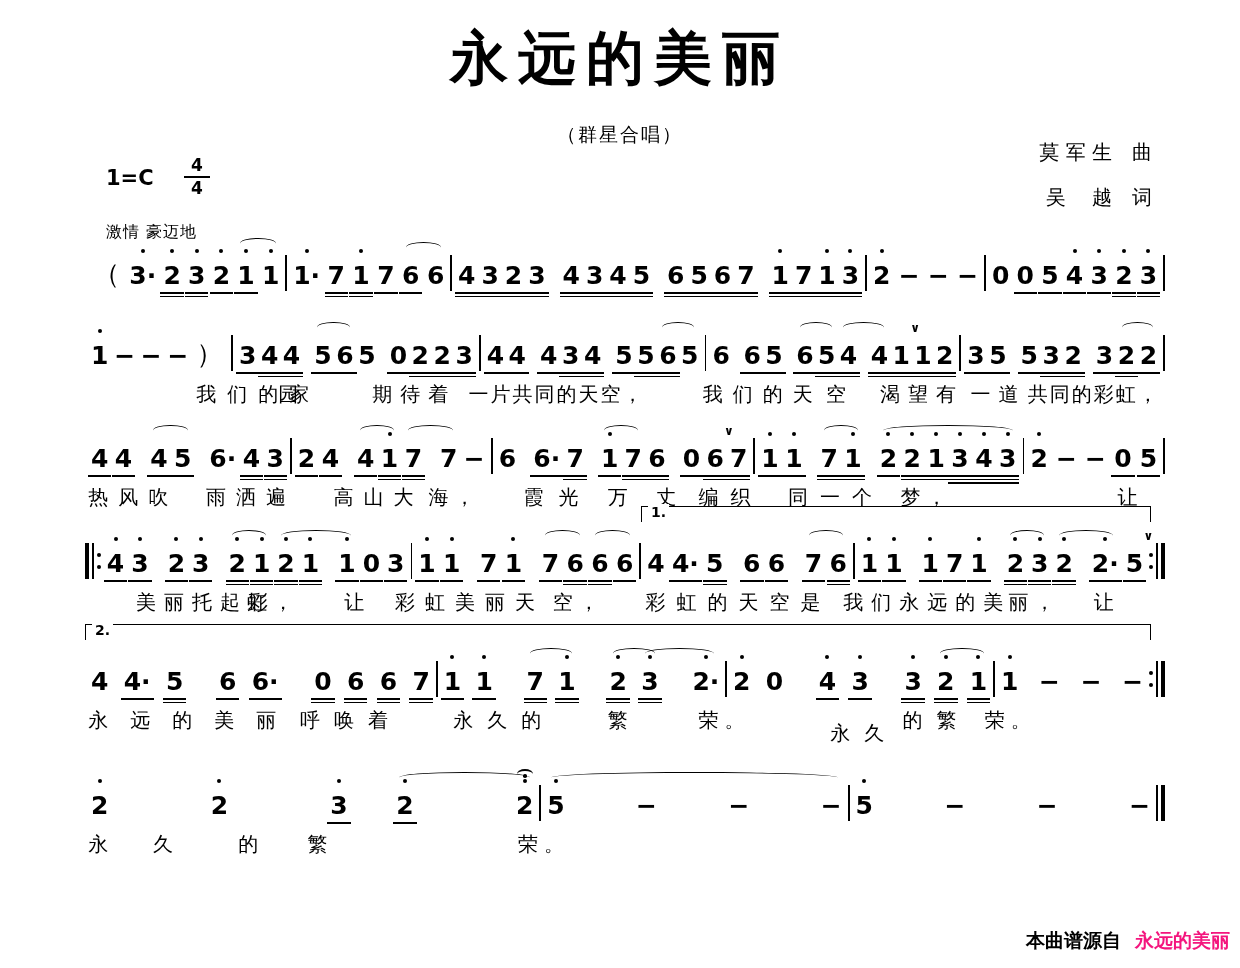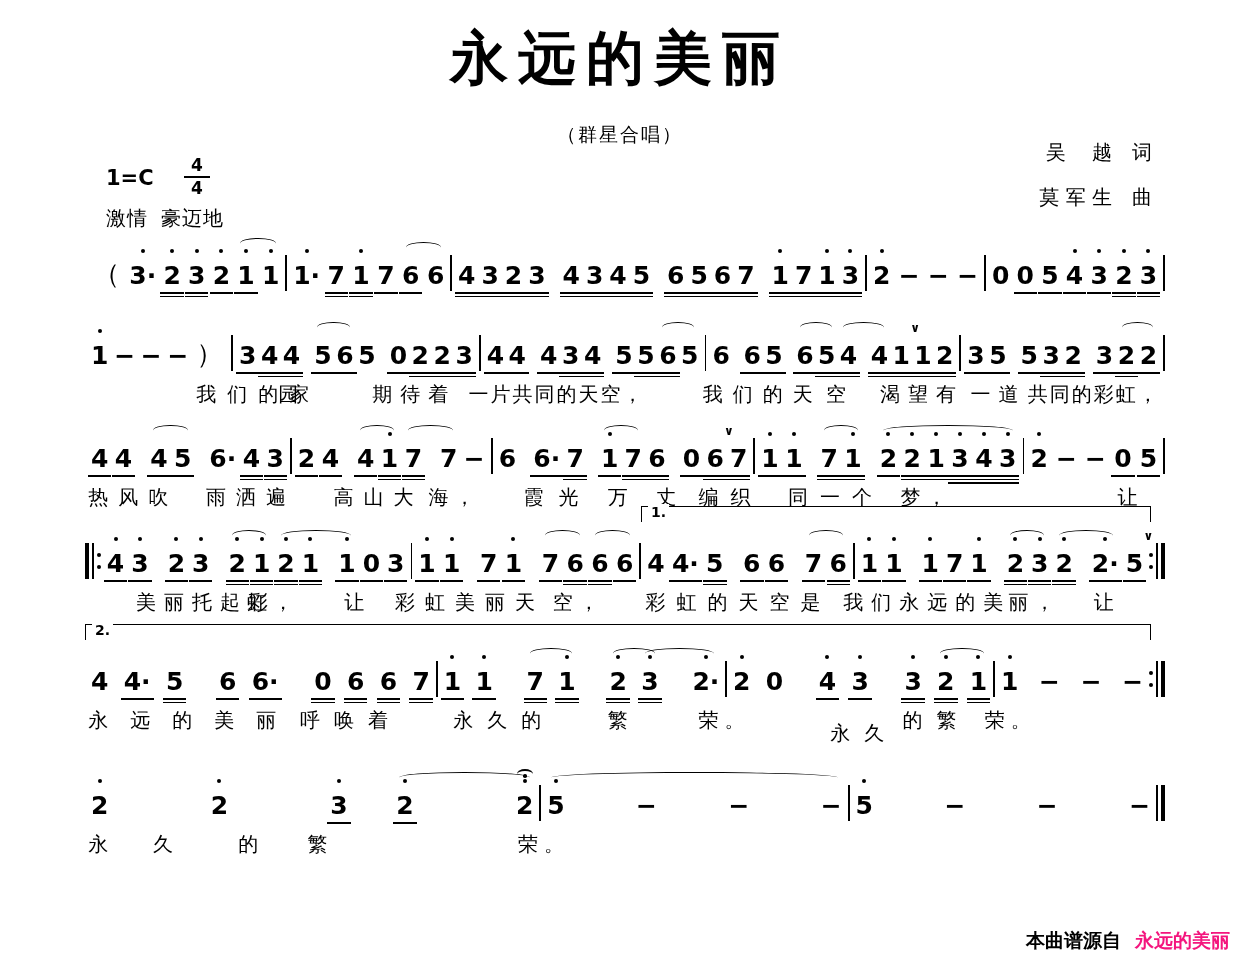--- a/index.html
+++ b/index.html
@@ -8,21 +8,21 @@
   .title{position:absolute;top:20px;left:0;width:100%;text-align:center;
          font-size:58px;font-weight:bold;letter-spacing:10px;}
   .subtitle{position:absolute;top:122px;left:0;width:100%;text-align:center;
             font-size:19px;letter-spacing:2px;}
   .credits{position:absolute;top:130px;right:88px;text-align:right;font-size:20px;line-height:45px;}
   .keysig{position:absolute;left:106px;top:166px;font-size:21px;font-weight:bold;
           font-family:"DejaVu Sans",sans-serif;}
   .meter{position:absolute;left:184px;top:155px;width:26px;text-align:center;
          font-weight:bold;font-size:17px;font-family:"DejaVu Sans",sans-serif;line-height:21px;}
   .meter .num{border-bottom:2px solid #000;}
-  .expression{position:absolute;left:106px;top:205px;font-size:20px;letter-spacing:1px;font-family:Liberation Mono, monospace;}
+  .expression{position:absolute;left:106px;top:222px;font-size:16px;letter-spacing:1px;}
   .footer{position:absolute;right:10px;bottom:14px;font-size:19px;font-weight:bold;}
   .footer .src{margin-left:14px;}
 
   
   #score{position:absolute;left:0;top:0;width:1240px;height:968px;}
   .line{position:absolute;left:85px;width:1080px;}
   .notesrow{position:relative;display:flex;align-items:flex-end;height:48px;}
   .measure{position:relative;display:flex;justify-content:space-between;align-items:flex-end;
            padding:0 6px;min-width:0;}
   .sp{width:5px;height:1px;}
@@ -54,22 +54,22 @@
             background:#fff;padding:0 8px;letter-spacing:3px;}
   .lyricsrow{position:relative;height:30px;margin-top:9px;}
   .lyr{position:absolute;top:0;white-space:nowrap;font-size:20px;letter-spacing:6px;}
 </style>
 </head>
 <body>
 
 <div class="title">永远的美丽</div>
 <div class="subtitle">（群星合唱）</div>
 <div class="credits">
+  <div>莫 军 生　曲</div>
   <div>吴　 越　词</div>
-  <div>莫 军 生　曲</div>
 </div>
 <div class="keysig">1=C</div>
 <div class="meter">
   <div class="num">4</div>
   <div class="den">4</div>
 </div>
 <div class="expression">激情 豪迈地</div>
 
 <div id="score">
     <div class="line" style="top: 244px;">

